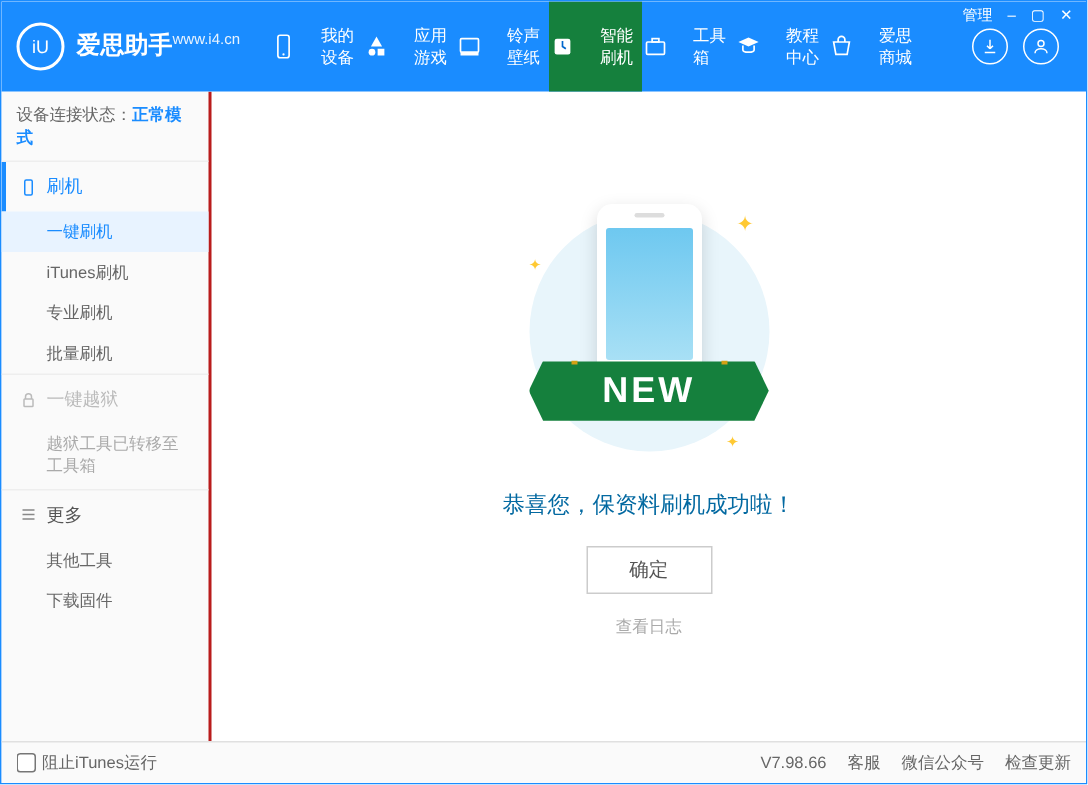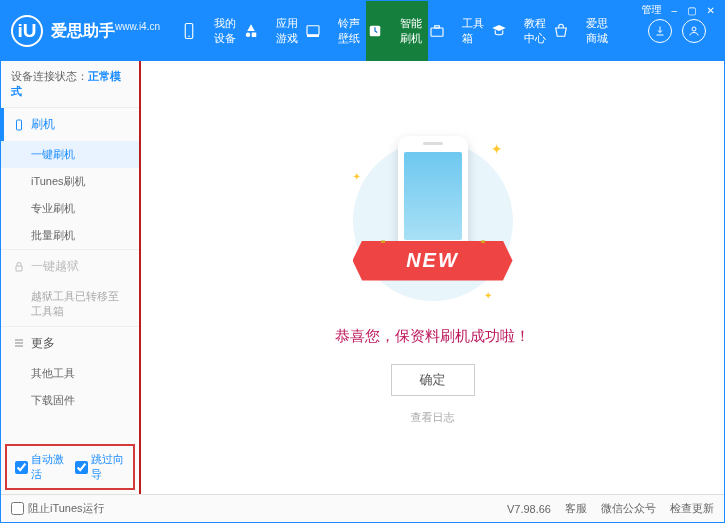--- a/index.html
+++ b/index.html
@@ -1,20 +1,20 @@
 <!DOCTYPE html>
 <html><head>
 <meta charset="utf-8">
 <style>
 * { margin: 0; padding: 0; box-sizing: border-box; }
 body { font-family: "Microsoft YaHei", Arial, sans-serif; font-size: 12px; color: #333; background: #fff; }
 .window { width: 725px; height: 523px; border: 1px solid #1a8cff; display: flex; flex-direction: column; overflow: hidden; }
 .header { background: #1a8cff; height: 60px; display: flex; align-items: center; padding: 0 10px; color: #fff; position: relative; }
 .brand { display: flex; align-items: center; gap: 8px; margin-right: 20px; }
-.brand-logo { width: 32px; height: 32px; border: 2px solid #fff; border-radius: 50%; display: flex; align-items: center; justify-content: center; font-weight: bold; font-size: 19px; }
+.brand-logo { width: 32px; height: 32px; border: 2px solid #fff; border-radius: 50%; display: flex; align-items: center; justify-content: center; font-weight: normal; font-size: 12px; }
 .brand-text { display: flex; flex-direction: row; line-height: 1.2; }
 .brand-title { font-size: 16px; font-weight: bold; }
 .brand-url { font-size: 10px; opacity: 0.9; }
 .nav-tabs { display: flex; height: 100%; align-items: stretch; flex: 1; }
 .nav-tab { width: 62px; display: flex; align-items: center; justify-content: center; gap: 16px; cursor: pointer; color: #fff; font-size: 11px; }
 .nav-tab.active { background: #15803d; }
 .nav-tab-icon { width: 20px; height: 20px; display: flex; align-items: center; justify-content: center; }
 .top-controls { position: absolute; top: 2px; right: 6px; display: flex; gap: 4px; align-items: center; font-size: 10px; }
 .top-controls span { cursor: pointer; padding: 0 3px; }
 .header-right { display: flex; gap: 10px; margin-left: auto; margin-right: 8px; }
@@ -34,25 +34,25 @@
 .checkbox-row { border: 2px solid #d43a3a; padding: 6px 8px; display: flex; gap: 10px; align-items: center; margin: 4px; }
 .checkbox-row label { display: flex; align-items: center; gap: 3px; color: #1a8cff; font-size: 11px; cursor: pointer; }
 .checkbox-row input { accent-color: #1a8cff; }
 .main { flex: 1; display: flex; flex-direction: column; align-items: center; justify-content: center; position: relative; }
 .illustration { position: relative; width: 180px; height: 180px; }
 .circle-bg { width: 160px; height: 160px; background: #e8f5fb; border-radius: 50%; position: absolute; top: 10px; left: 10px; }
 .phone { position: absolute; top: 5px; left: 55px; width: 70px; height: 130px; background: #fff; border-radius: 10px; box-shadow: 0 4px 12px rgba(0,0,0,0.15); }
 .phone::before { content:""; position:absolute; top:6px; left:50%; transform:translateX(-50%); width:20px; height:3px; background:#ddd; border-radius:2px; }
 .phone::after { content:""; position:absolute; bottom:6px; left:50%; transform:translateX(-50%); width:14px; height:14px; border:1px solid #ddd; border-radius:50%; }
 .phone-screen { position:absolute; top:16px; left:6px; right:6px; bottom:26px; background: linear-gradient(#6ec8f0,#a8e0f5); border-radius:2px; }
-.new-banner { position: absolute; bottom: 30px; left: 10px; width: 160px; height: 40px; background: #ef4444; display: flex; align-items: center; justify-content: center; font-size: 20px; font-weight: 900; color: #fff; font-style: italic; clip-path: polygon(6% 0, 94% 0, 100% 50%, 94% 100%, 6% 100%, 0 50%); letter-spacing: 2px; }
+.new-banner { position: absolute; bottom: 30px; left: 10px; width: 160px; height: 40px; background: #15803d; display: flex; align-items: center; justify-content: center; font-size: 24px; font-weight: 900; color: #fff; clip-path: polygon(6% 0, 94% 0, 100% 50%, 94% 100%, 6% 100%, 0 50%); letter-spacing: 2px; }
 .new-banner::before, .new-banner::after { content:""; position:absolute; top:-8px; width:4px; height:10px; background:#d4a015; }
 .new-banner::before { left:28px; } .new-banner::after { right:28px; }
 .sparkle { position:absolute; color:#ffc933; font-size:14px; }
-.success-text { margin-top: 16px; font-size: 15px; color: #be185d; }
+.success-text { margin-top: 16px; font-size: 15px; color: #0369a1; }
 .ok-btn { margin-top: 18px; padding: 6px 28px; border: 1px solid #ccc; background: #fff; cursor: pointer; font-size: 13px; color: #555; }
 .log-link { margin-top: 14px; font-size: 11px; color: #aaa; cursor: pointer; }
 .footer { height: 28px; border-top: 1px solid #e0e0e0; display: flex; align-items: center; padding: 0 10px; font-size: 11px; color: #666; background: #fafafa; }
 .footer label { display: flex; align-items: center; gap: 4px; cursor: pointer; }
 .footer-right { margin-left: auto; display: flex; gap: 14px; align-items: center; }
 .footer-right span { cursor: pointer; }
 .icon-svg { width: 18px; height: 18px; fill: #fff; }
 .side-icon { width: 12px; height: 12px; }
 </style>
 </head>
@@ -195,30 +195,20 @@
           <span>更多</span>
         </div>
         <div class="side-items">
           <div class="side-item">其他工具</div>
           <div class="side-item">下载固件</div>
         </div>
       </div>
 
       <div style="flex:1"></div>
 
-      <div class="checkbox-row">
-        <label>
-            <input type="checkbox" checked="" style="">
-            <span>自动激活</span>
-          </label>
-        <label>
-            <input type="checkbox" checked="" style="">
-            <span>跳过向导</span>
-          </label>
-      </div>
 
     </div>
 
     <div class="main">
       <div class="illustration">
         <div class="circle-bg"></div>
         <span class="sparkle" style="top:10px;right:20px">✦</span>
         <span class="sparkle" style="top:40px;left:10px;font-size:10px">✦</span>
         <span class="sparkle" style="bottom:10px;right:30px;font-size:10px">✦</span>
         <div class="phone">

